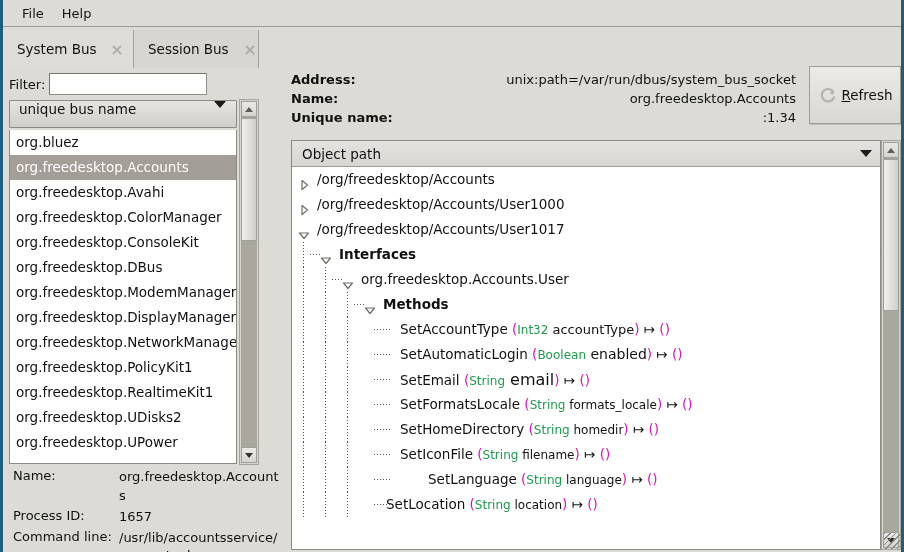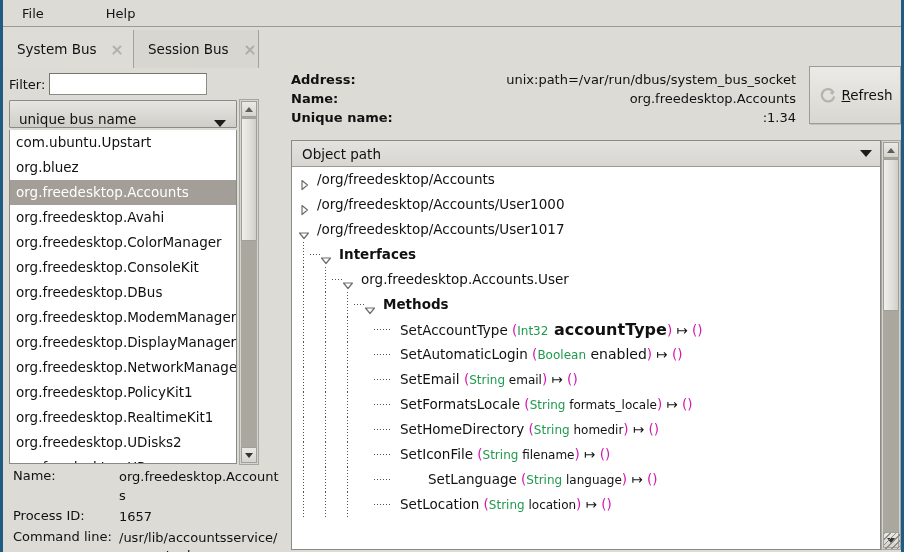--- a/index.html
+++ b/index.html
@@ -31,21 +31,20 @@
   .menubar {
     position: absolute;
     left: 0; top: 0;
     width: 898px; height: 27px;
     background: #dcdbd6;
     border-bottom: 1px solid #9a9a96;
     box-sizing: border-box;
     display: flex;
     align-items: center;
     padding-left: 10px;
-    gap: 44px;
   }
   .menu-item {
     padding: 3px 9px;
     font-size: 13px;
     color: #141414;
     cursor: default;
   }
 
   
   .tabbar {
@@ -129,21 +128,21 @@
 
   .combo {
     position: absolute;
     left: 6px; top: 100px;
     width: 228px; height: 28px;
     box-sizing: border-box;
     background: linear-gradient(to bottom, #e6e5e1 0%, #d9d8d3 55%, #cfcec9 100%);
     border: 1px solid #8b8b86;
     border-radius: 1px;
     display: flex;
-    align-items: flex-end;
+    align-items: flex-start;
     padding: 0 8px 0 9px;
     font-size: 13.5px;
     color: #111;
     cursor: default;
   }
   .combo-value { flex: 1; white-space: nowrap; }
   .combo-arrow {
     width: 0; height: 0;
     border-left: 6px solid transparent;
     border-right: 6px solid transparent;
@@ -421,21 +420,20 @@
     <span class="filter-label">Filter:</span>
     <input class="filter-input" type="text" placeholder="" style="">
   </div>
 
   <div class="combo">
     <span class="combo-value">unique bus name</span>
     <span class="combo-arrow"></span>
   </div>
 
   <div class="nameslist" id="names-list">
-      <div class="name-row"><span>com.ubuntu.Upstart</span></div>
       <div class="name-row"><span>org.bluez</span></div>
       <div class="name-row selected"><span>org.freedesktop.Accounts</span></div>
       <div class="name-row"><span>org.freedesktop.Avahi</span></div>
       <div class="name-row"><span>org.freedesktop.ColorManager</span></div>
       <div class="name-row"><span>org.freedesktop.ConsoleKit</span></div>
       <div class="name-row"><span>org.freedesktop.DBus</span></div>
       <div class="name-row"><span>org.freedesktop.ModemManager</span></div>
       <div class="name-row"><span>org.freedesktop.DisplayManager</span></div>
       <div class="name-row"><span>org.freedesktop.NetworkManager</span></div>
       <div class="name-row"><span>org.freedesktop.PolicyKit1</span></div>
@@ -544,35 +542,35 @@
               <path d="M1.5 4 L10.5 4 L6 9.5 Z" fill="none" stroke="#6e6e68" stroke-width="1.2" stroke-linejoin="round"></path>
             </svg></span>
           <div class="stub" style="left: 62px; width: 10px;"></div>
           <span class="label" style="position: absolute; left: 91px;">Methods</span>
         </div>
         <div class="tree-row">
           <div class="guide" style="left: 11px;"></div>
           <div class="guide" style="left: 33px;"></div>
           <div class="guide" style="left: 55px;"></div>
           <div class="stub" style="left: 82px; width: 18px;"></div>
-          <span class="label" style="position: absolute; left: 108px;"><span>SetAccountType</span><span class="pr"> (</span><span class="ty" style="font-size: 12px;">Int32</span><span class="pn" style="font-size: 16px; font-weight: bold;"> accountType</span><span class="pr">)</span><span class="arrowch"> ↦ </span><span class="pr">()</span></span>
+          <span class="label" style="position: absolute; left: 108px;"><span>SetAccountType</span><span class="pr"> (</span><span class="ty" style="font-size: 12px;">Int32</span><span class="pn" style="font-size: 13px;"> accountType</span><span class="pr">)</span><span class="arrowch"> ↦ </span><span class="pr">()</span></span>
         </div>
         <div class="tree-row">
           <div class="guide" style="left: 11px;"></div>
           <div class="guide" style="left: 33px;"></div>
           <div class="guide" style="left: 55px;"></div>
           <div class="stub" style="left: 82px; width: 18px;"></div>
           <span class="label" style="position: absolute; left: 108px;"><span>SetAutomaticLogin</span><span class="pr"> (</span><span class="ty" style="font-size: 12px;">Boolean</span><span class="pn" style="font-size: 14px;"> enabled</span><span class="pr">)</span><span class="arrowch"> ↦ </span><span class="pr">()</span></span>
         </div>
         <div class="tree-row">
           <div class="guide" style="left: 11px;"></div>
           <div class="guide" style="left: 33px;"></div>
           <div class="guide" style="left: 55px;"></div>
           <div class="stub" style="left: 82px; width: 18px;"></div>
-          <span class="label" style="position: absolute; left: 108px;"><span>SetEmail</span><span class="pr"> (</span><span class="ty" style="font-size: 12px;">String</span><span class="pn" style="font-size: 12px;"> email</span><span class="pr">)</span><span class="arrowch"> ↦ </span><span class="pr">()</span></span>
+          <span class="label" style="position: absolute; left: 108px;"><span>SetEmail</span><span class="pr"> (</span><span class="ty" style="font-size: 12px;">String</span><span class="pn" style="font-size: 16px;"> email</span><span class="pr">)</span><span class="arrowch"> ↦ </span><span class="pr">()</span></span>
         </div>
         <div class="tree-row">
           <div class="guide" style="left: 11px;"></div>
           <div class="guide" style="left: 33px;"></div>
           <div class="guide" style="left: 55px;"></div>
           <div class="stub" style="left: 82px; width: 18px;"></div>
           <span class="label" style="position: absolute; left: 108px;"><span>SetFormatsLocale</span><span class="pr"> (</span><span class="ty" style="font-size: 12px;">String</span><span class="pn" style="font-size: 12px;"> formats_locale</span><span class="pr">)</span><span class="arrowch"> ↦ </span><span class="pr">()</span></span>
         </div>
         <div class="tree-row">
           <div class="guide" style="left: 11px;"></div>
@@ -593,21 +591,21 @@
           <div class="guide" style="left: 33px;"></div>
           <div class="guide" style="left: 55px;"></div>
           <div class="stub" style="left: 82px; width: 18px;"></div>
           <span class="label" style="position: absolute; left: 108px; margin-left: 28px;"><span>SetLanguage</span><span class="pr"> (</span><span class="ty" style="font-size: 12px;">String</span><span class="pn" style="font-size: 12px;"> language</span><span class="pr">)</span><span class="arrowch"> ↦ </span><span class="pr">()</span></span>
         </div>
         <div class="tree-row">
           <div class="guide" style="left: 11px;"></div>
           <div class="guide" style="left: 33px;"></div>
           <div class="guide" style="left: 55px;"></div>
           <div class="stub" style="left: 82px; width: 18px;"></div>
-          <span class="label" style="position: absolute; left: 108px;"><span>SetLocation</span><span class="pr"> (</span><span class="ty" style="font-size: 12px;">String</span><span class="pn" style="font-size: 12px;"> location</span><span class="pr">)</span><span class="arrowch"> ↦ </span><span class="pr">()</span></span>
+          <span class="label" style="position: absolute; left: 94px;"><span>SetLocation</span><span class="pr"> (</span><span class="ty" style="font-size: 12px;">String</span><span class="pn" style="font-size: 12px;"> location</span><span class="pr">)</span><span class="arrowch"> ↦ </span><span class="pr">()</span></span>
         </div>
       </div>
   </div>
 
   <div class="scroll-right">
     <div class="sb-btn up">
         <span class="sb-arrow-up"></span>
       </div>
     <div class="sb-trough" style="top:17px; bottom:17px;"></div>
     <div class="sb-thumb" style="top:18px; height:152px;"></div>

